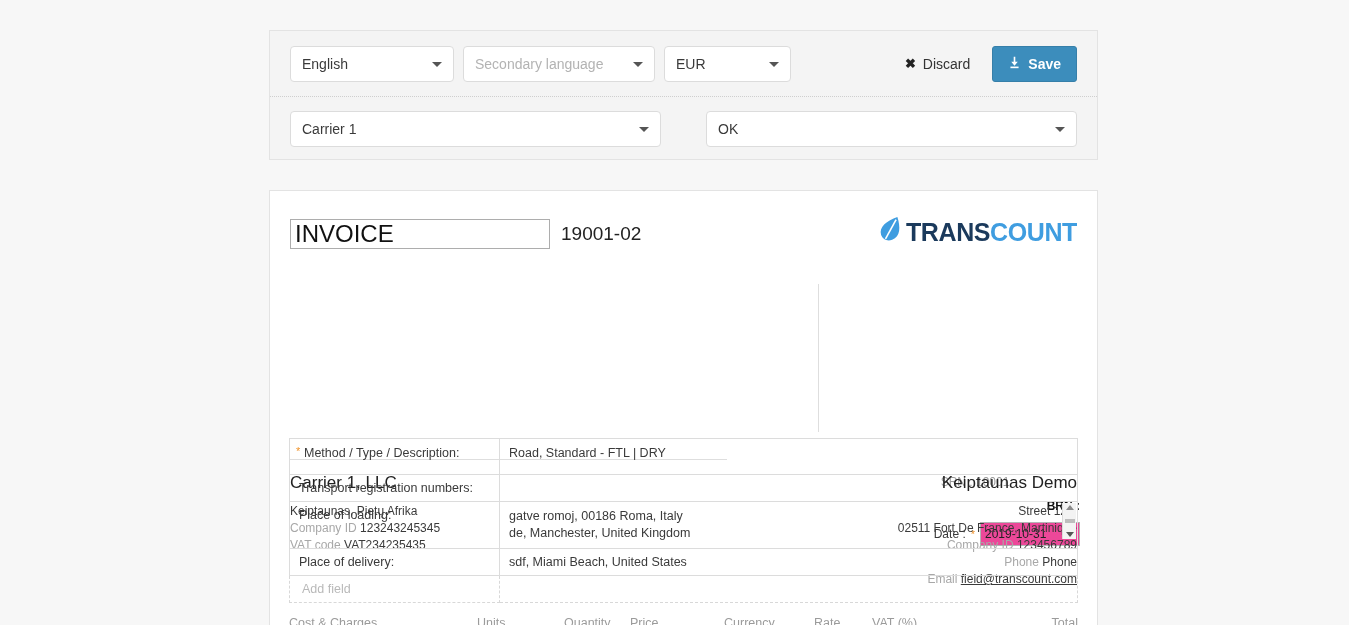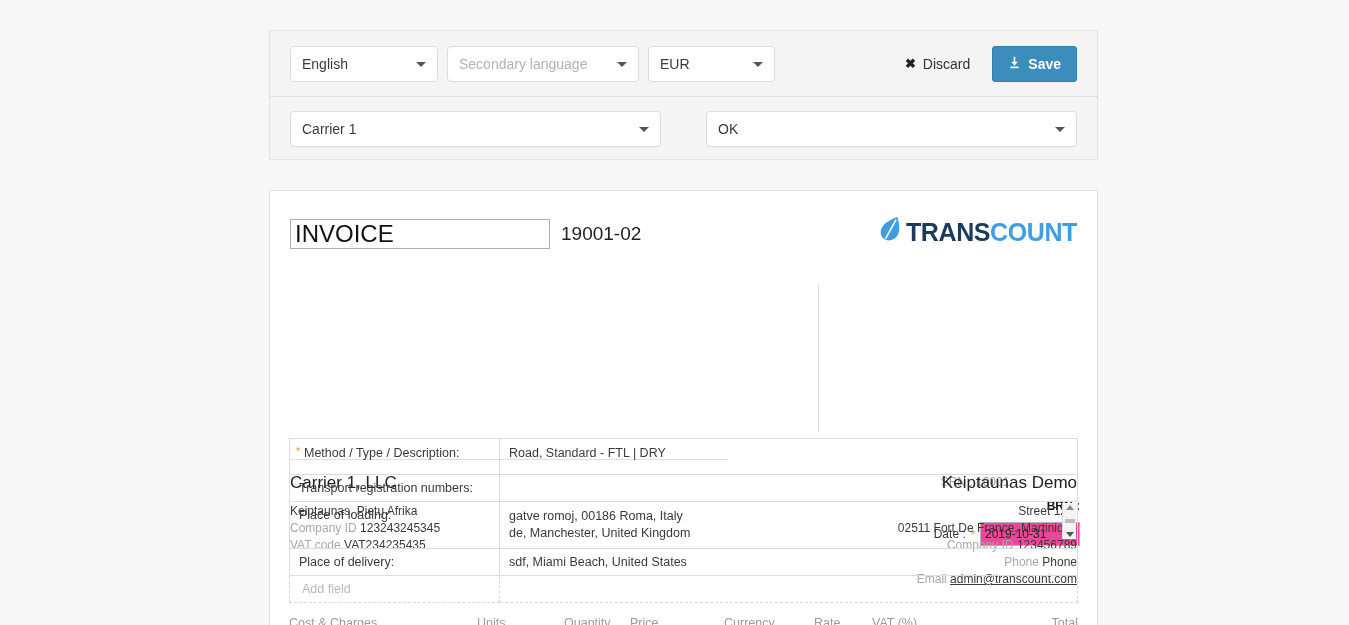--- a/index.html
+++ b/index.html
@@ -55,21 +55,21 @@
   .sel.placeholder { color: #b3b3b3; }
   .caret {
     position: absolute;
     right: 11px; top: 50%;
     margin-top: -2px;
     width: 0; height: 0;
     border-left: 5px solid transparent;
     border-right: 5px solid transparent;
     border-top: 5px solid #555;
   }
-  .sel-lang   { width: 148px; }
+  .sel-lang   { width: 164px; }
   .sel-sec    { width: 192px; }
   .sel-cur    { width: 127px; }
   .sel-carrier{ width: 379px; margin-right: 45px; }
   .sel-status { width: 379px; margin-right: 0; }
 
   .spacer { flex: 1; }
 
   .discard-btn {
     display: flex;
     align-items: center;
@@ -412,21 +412,21 @@
         <div class="rline">
           <span class="lbl-gray">Company ID</span>
           <span>123456789</span>
         </div>
         <div class="rline">
           <span class="lbl-gray">Phone</span>
           <span>Phone</span>
         </div>
         <div class="rline">
           <span class="lbl-gray">Email</span>
-          <a href="#">admin@transcount.com</a>
+          <a href="#">field@transcount.com</a>
         </div>
       </div>
 
       <table class="ftable">
         <tbody>
           <tr class="r1">
             <td class="k">
               <span class="star-abs">*</span>
               <span>Method / Type / Description:</span>
             </td>

